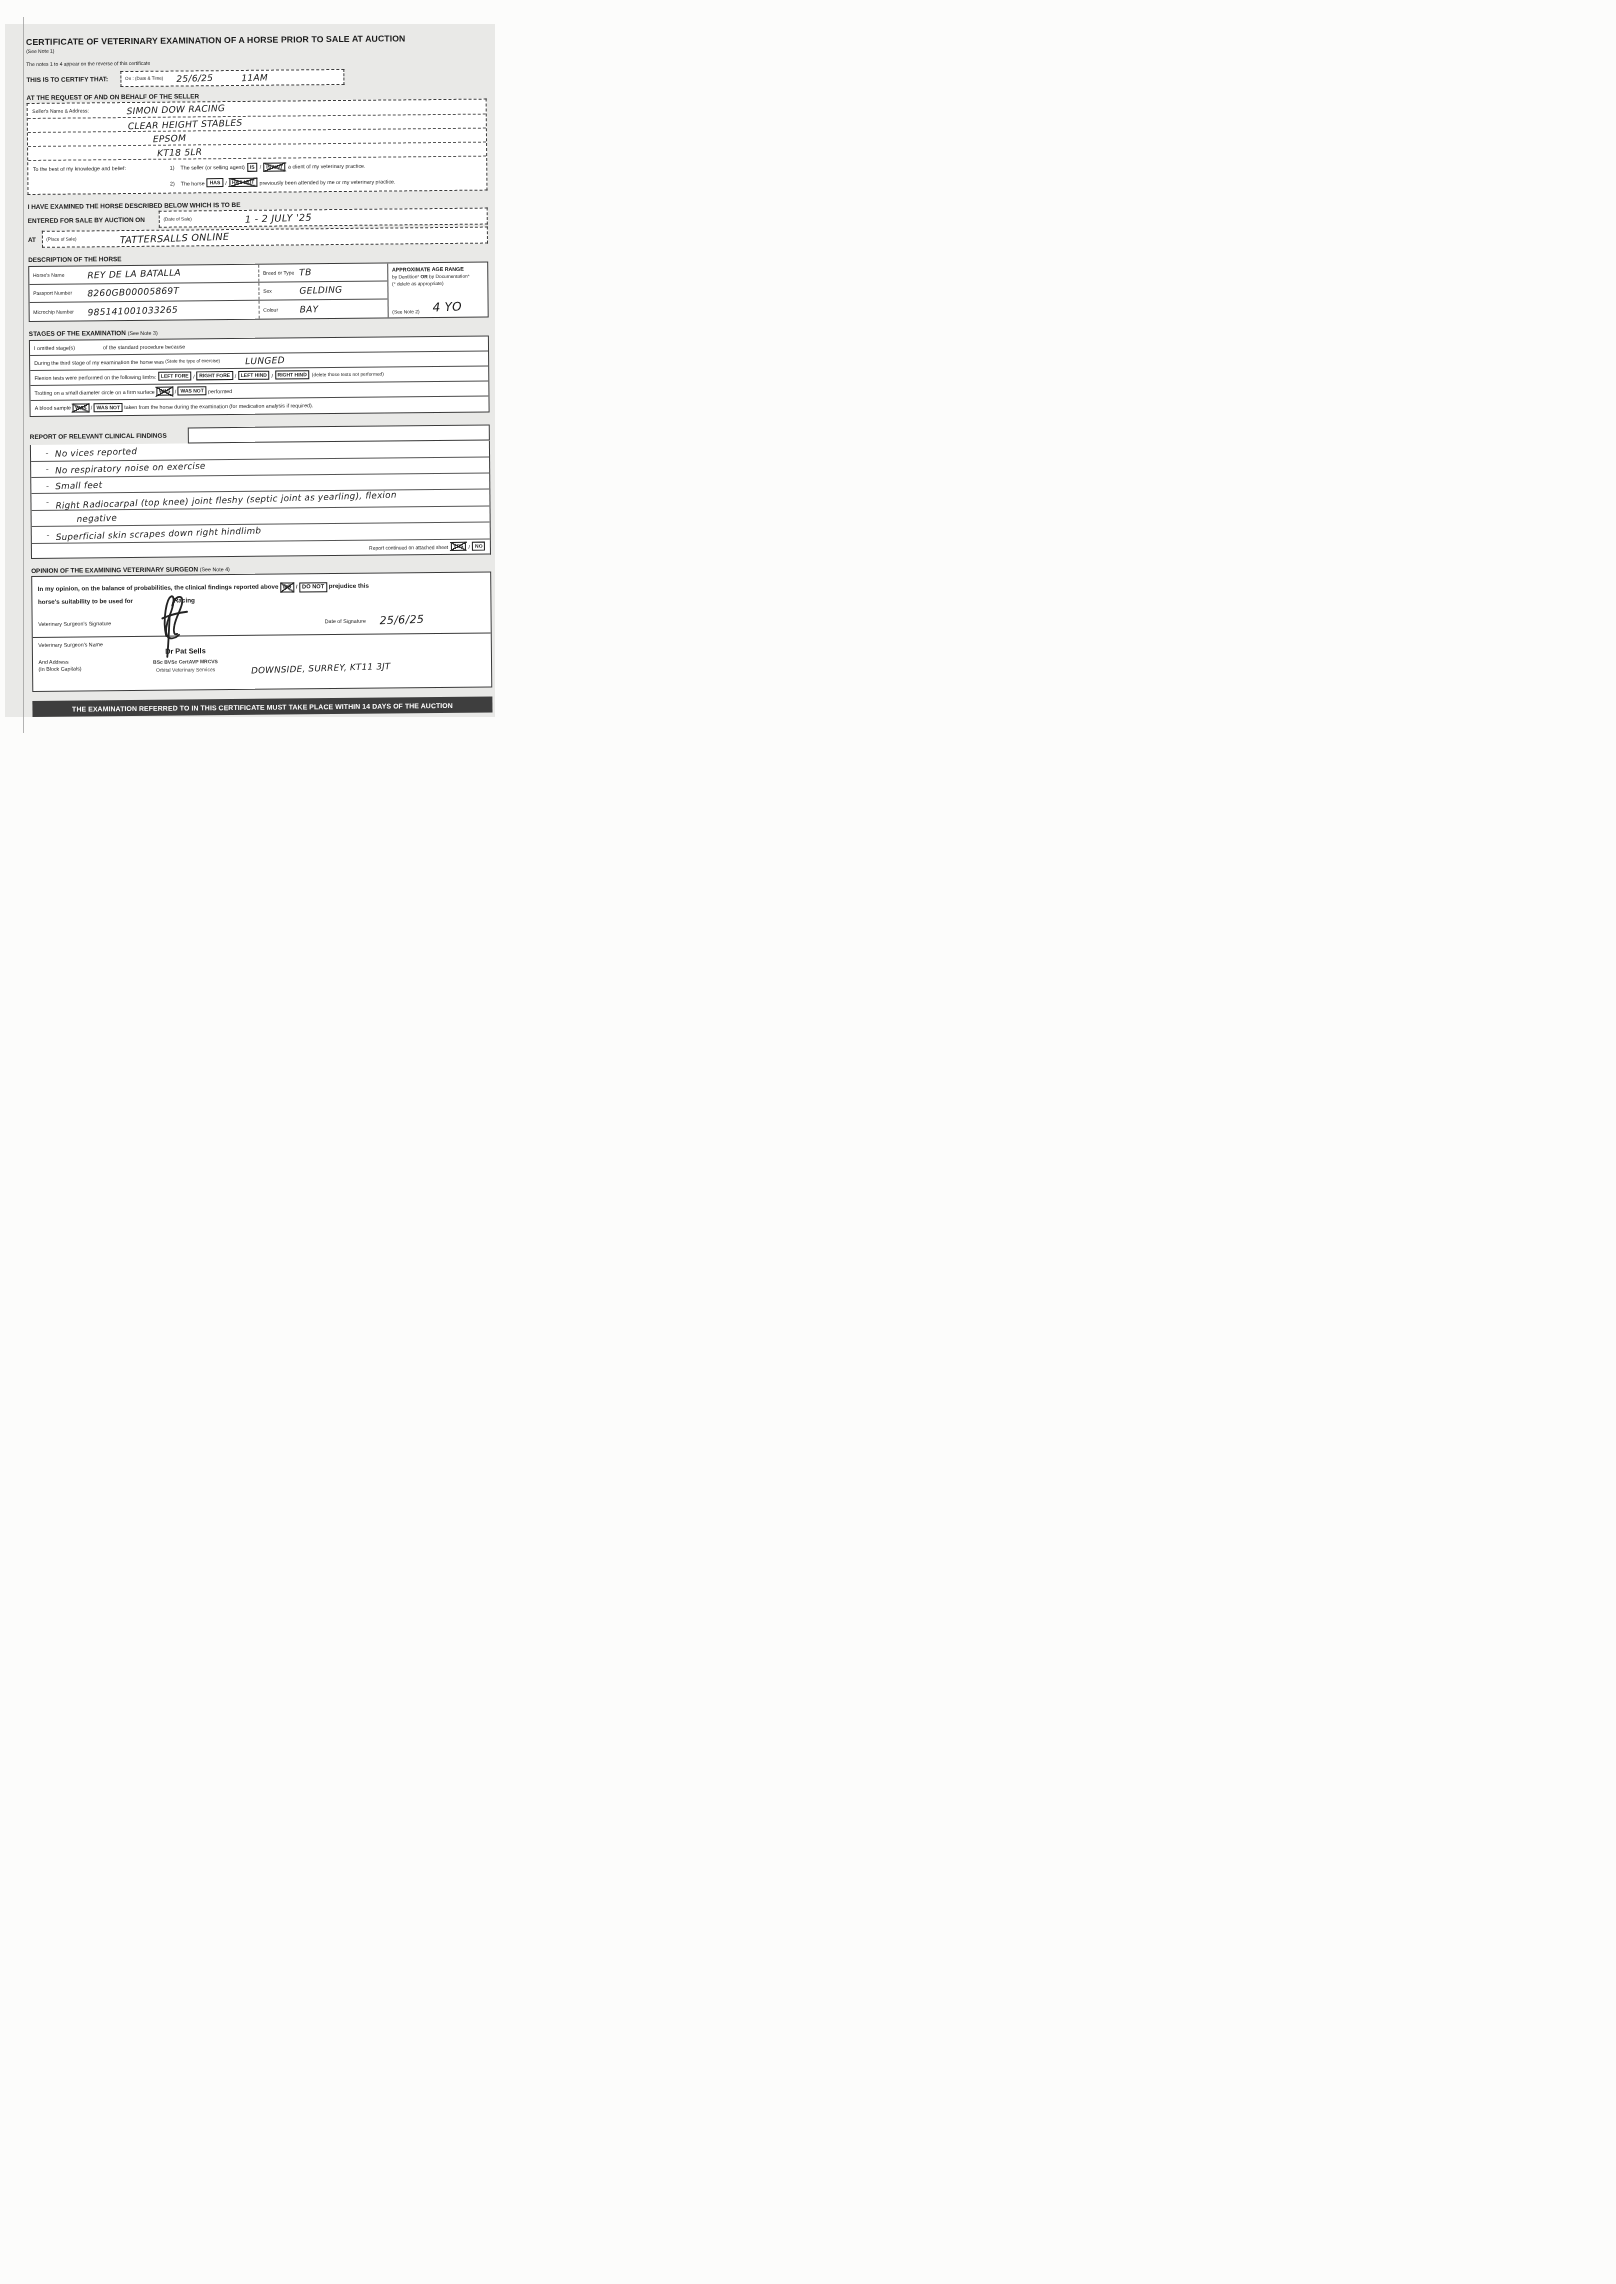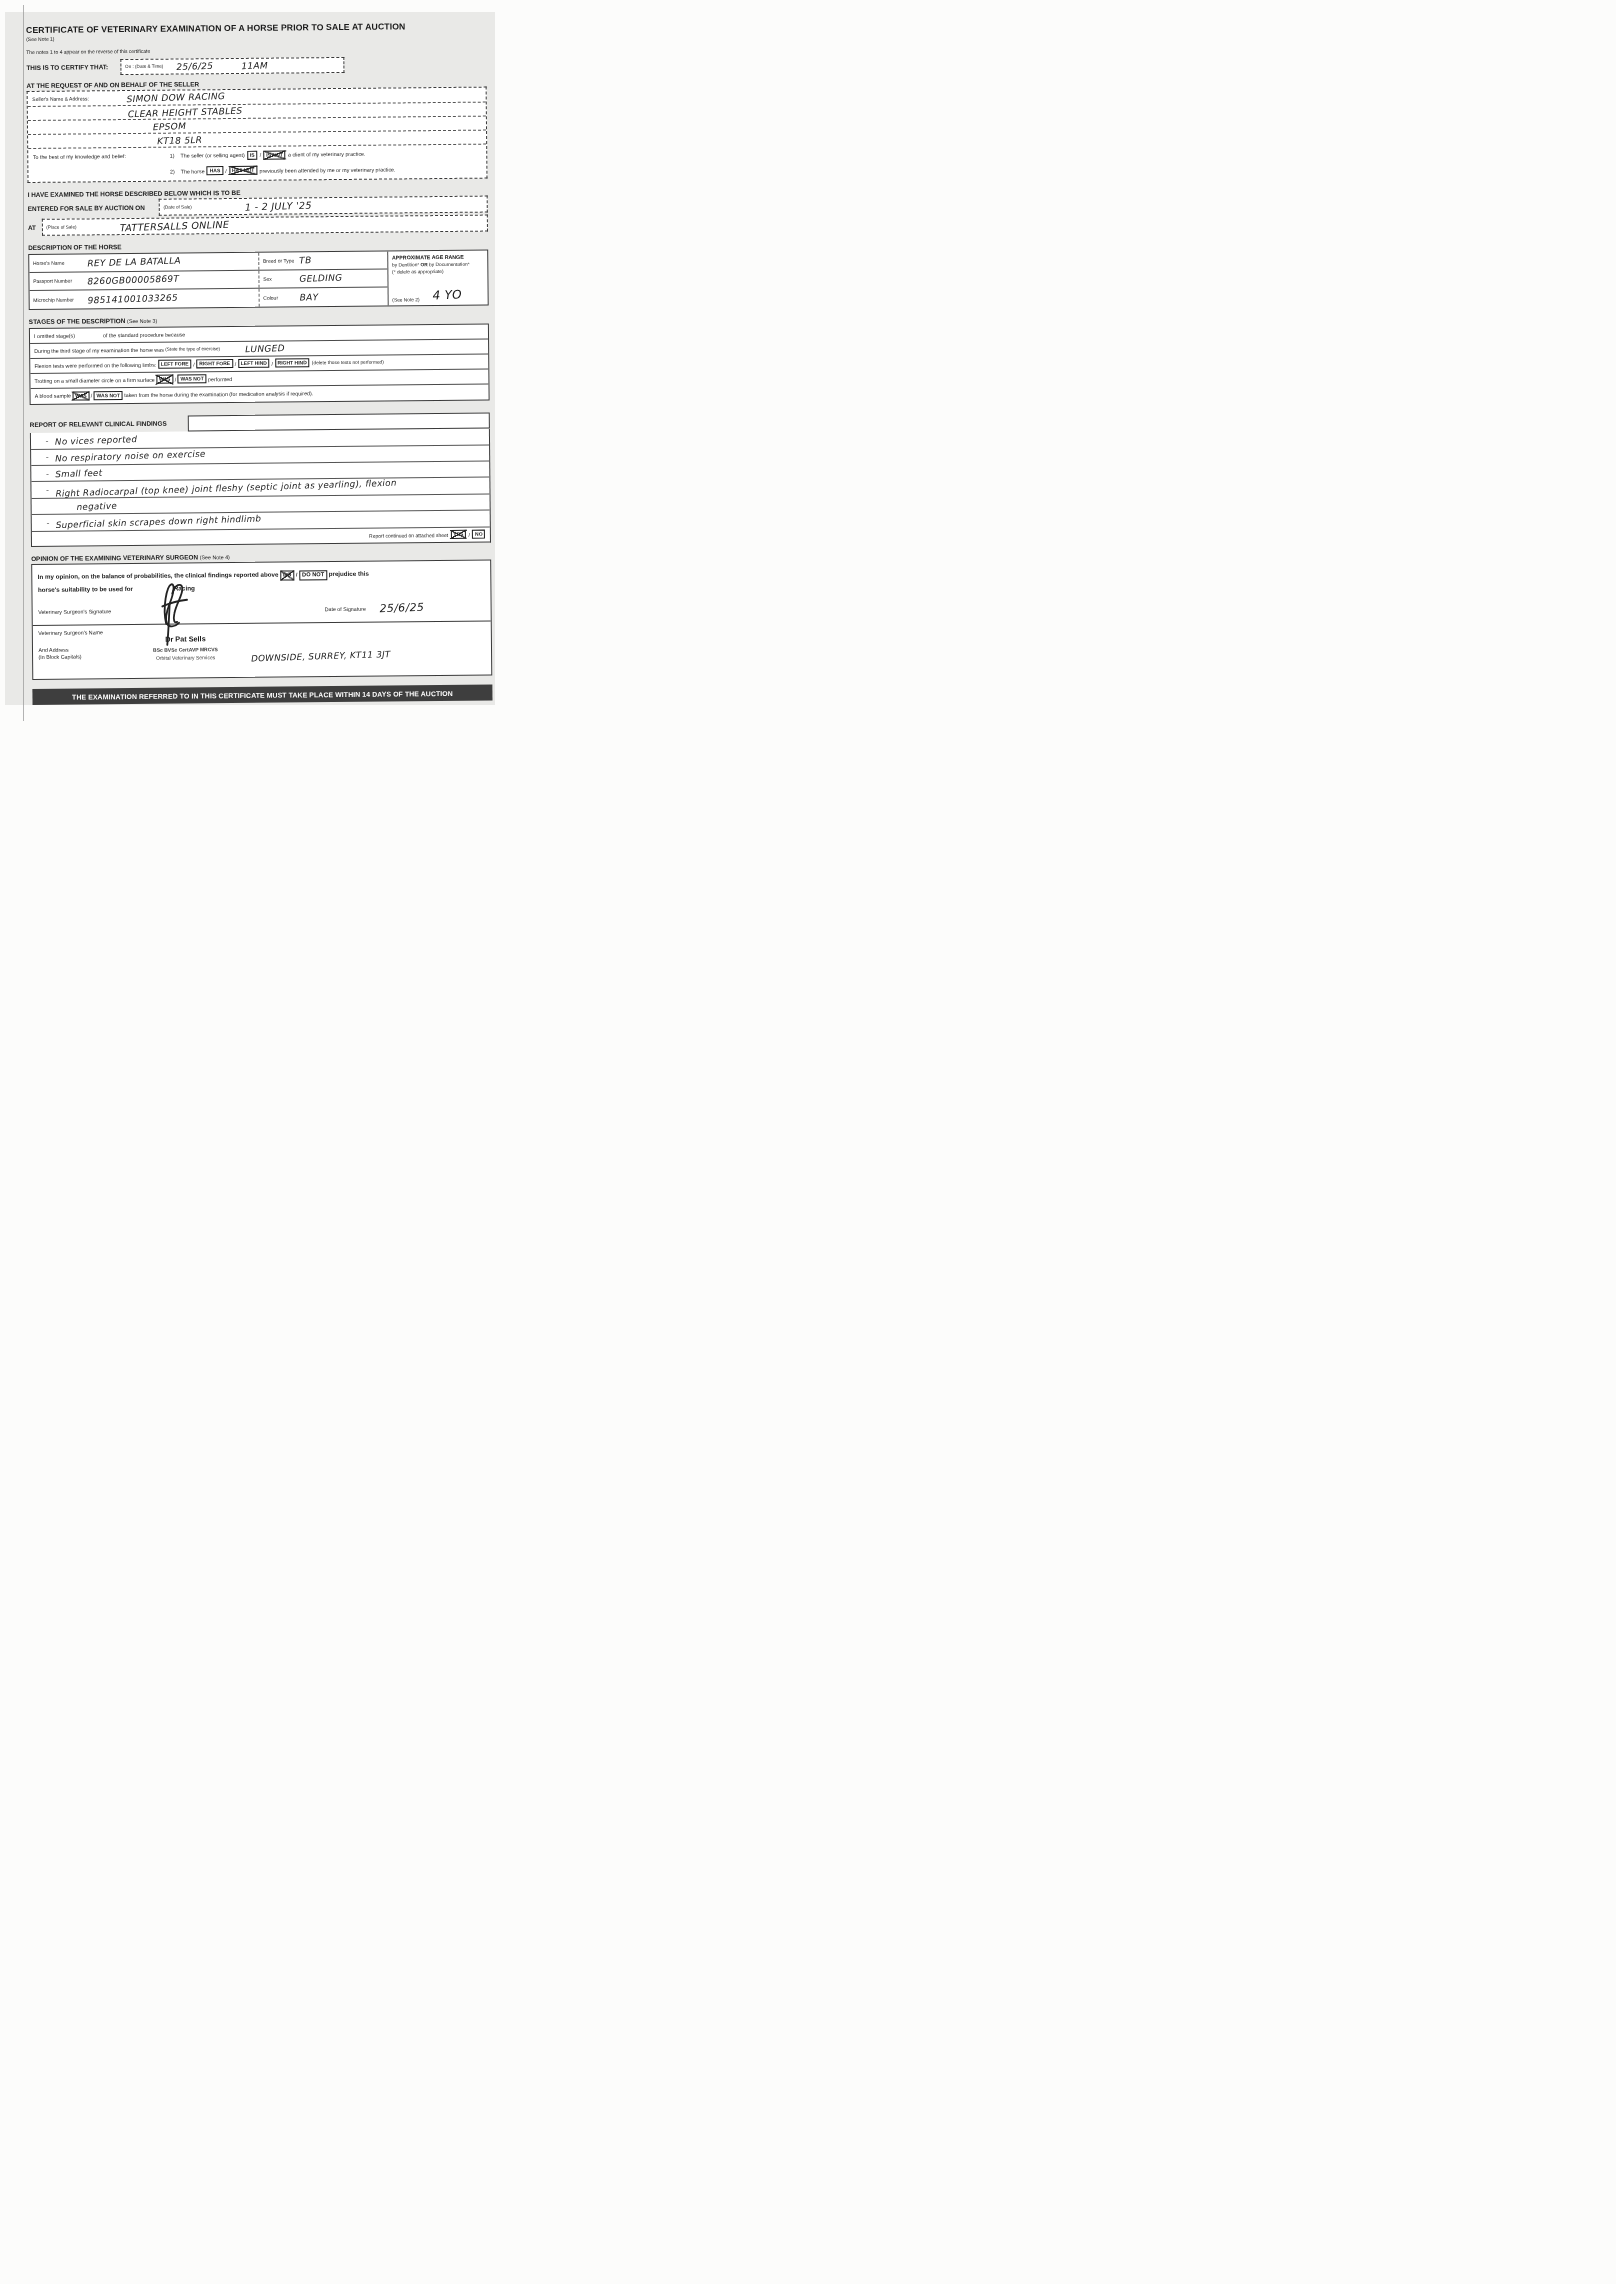--- a/index.html
+++ b/index.html
@@ -1,19 +1,19 @@
 <!DOCTYPE html>
 <html style="font-size:7.3px"><head>
 <meta charset="utf-8">
 <style>
   * { margin:0; padding:0; box-sizing:border-box; }
   html,body { width:507px; height:716px; background:#fcfcfb; font-family:"Liberation Sans", sans-serif; color:#1a1a1a; overflow:hidden; }
 
   .paper {
-    position:absolute; left:4.6px; top:12px; width:490px; height:693px;
+    position:absolute; left:4.6px; top:24px; width:490px; height:693px;
     background:#e9e9e7;
   }
   .scan-line { position:absolute; left:18px; top:-7.3px; width:0.5px; height:716px; background:#9b9b9b; opacity:.75; }
 
   .content {
     position:absolute; left:21px; top:12.8px; width:460px;
     transform:rotate(-0.55deg); transform-origin:top left;
   }
 
   .title { font-size:8.7px; font-weight:700; letter-spacing:0.1px; }
@@ -246,21 +246,21 @@
         </div>
         <div class="age-l3">(* delete as appropriate)</div>
         <div class="age-bottom">
           <span class="age-note">(See Note 2)</span>
           <span class="hw age-hw">4 YO</span>
         </div>
       </div>
     </div>
 
     <div class="section-header stages-header">
-      <span>STAGES OF THE DESCRIPTION</span>
+      <span>STAGES OF THE EXAMINATION</span>
       <span class="norm">(See Note 3)</span>
     </div>
 
     <div class="stages-box">
       <div class="st-row">
         <span>I omitted stage(s)</span>
         <span class="gap60"></span>
         <span>of the standard procedure because</span>
       </div>
       <div class="st-row">

